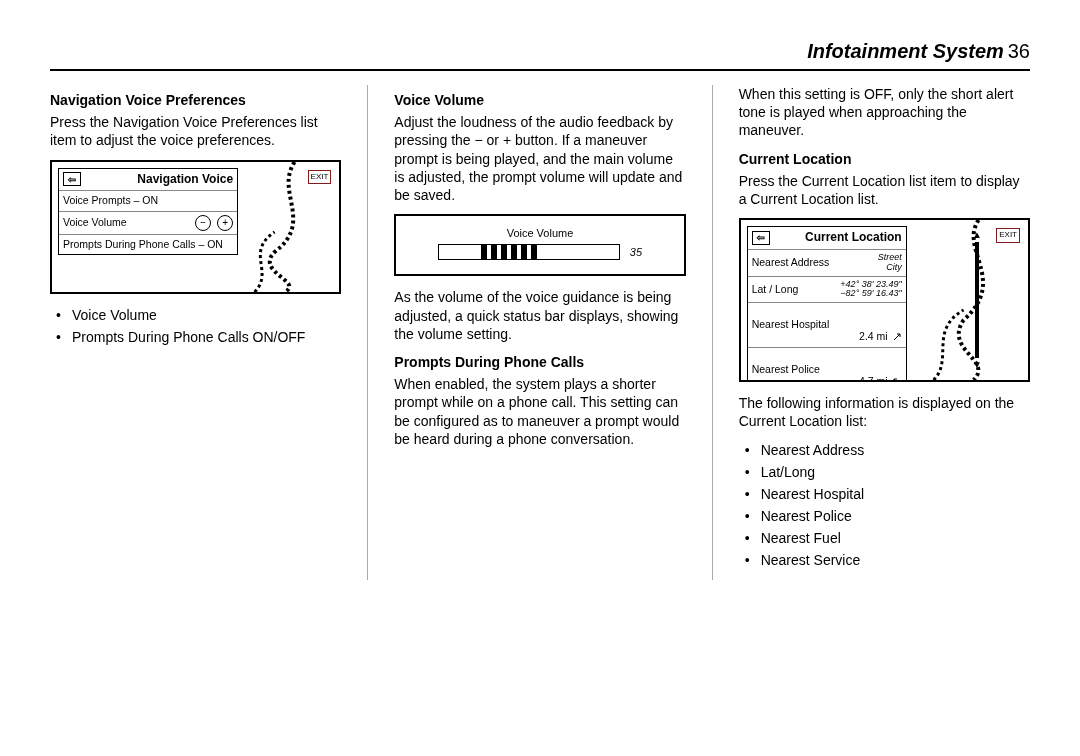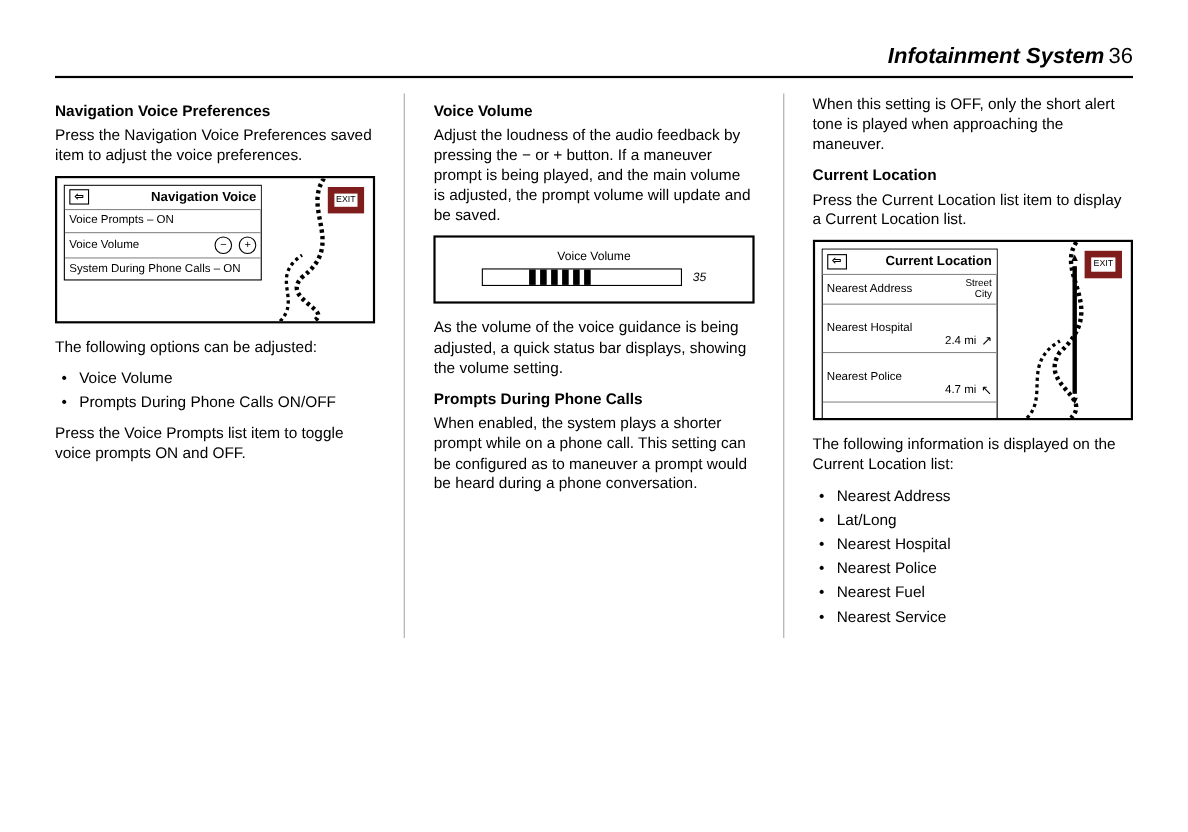--- a/index.html
+++ b/index.html
@@ -96,21 +96,21 @@
   .back-arrow {
     width: 16px; height: 12px;
     border: 1px solid #000;
     display: inline-flex;
     align-items: center; justify-content: center;
     font-size: 10px;
   }
   .exit {
     position: absolute;
     top: 8px; right: 8px;
-    border: 6px solid #7f1d1d;
+    border: 1px solid #7f1d1d;
     font-size: 8px;
     padding: 1px 2px;
     background: #fff;
   }
   .circ-btn {
     width: 14px; height: 14px;
     border: 1.5px solid #000;
     border-radius: 50%;
     display: inline-flex;
     align-items: center; justify-content: center;
@@ -143,21 +143,21 @@
     border: 1.5px solid #000;
     position: relative;
     background: #fff;
   }
   .vol-seg {
     position: absolute; top: 0; bottom: 0;
     width: 6px;
     background: #000;
   }
   
-  .panel .two-line { text-align: right; font-size: 9px; line-height: 1.1; }
+  .panel .two-line { text-align: right; font-size: 9px; line-height: 1.1; font-style: italic; }
   .panel .dist { display: flex; align-items: center; gap: 4px; margin-top: 24px; }
   .icon-mini { width: 10px; height: 10px; }
   .slider-col {
     position: absolute;
     right: 45px; top: 10px; bottom: 10px;
     width: 12px;
     display: flex; flex-direction: column; align-items: center;
     justify-content: space-between;
   }
   .slider-col .track {
@@ -174,21 +174,21 @@
 <div class="page-head">
   <span class="title">Infotainment System</span>
   <span class="num">36</span>
 </div>
 <div class="hr"></div>
 
 <div class="cols">
 
   <div class="col">
     <div class="sub">Navigation Voice Preferences</div>
-    <p>Press the Navigation Voice Preferences saved item to adjust the voice preferences.</p>
+    <p>Press the Navigation Voice Preferences list item to adjust the voice preferences.</p>
 
     <div class="fig">
       <div class="road-bg">
         <svg viewBox="0 0 100 130">
             <path d="M60 0 C40 30 80 60 40 90 C20 110 70 120 50 130" stroke="#000" stroke-width="4" stroke-dasharray="3 3" fill="none"></path>
             <path d="M20 130 C40 110 10 90 40 70" stroke="#000" stroke-width="3" stroke-dasharray="3 3" fill="none"></path>
           </svg>
       </div>
       <span class="exit">EXIT</span>
       <div class="panel">
@@ -200,31 +200,29 @@
           <span>Voice Prompts – ON</span>
         </div>
         <div class="panel-row">
           <span>Voice Volume</span>
           <span style="display:flex;gap:6px;">
             <span class="circ-btn">−</span>
             <span class="circ-btn">+</span>
           </span>
         </div>
         <div class="panel-row">
-          <span>System During Phone Calls – ON</span>
+          <span>Prompts During Phone Calls – ON</span>
         </div>
       </div>
     </div>
 
-    <p>The following options can be adjusted:</p>
     <ul class="bullets">
       <li>Voice Volume</li>
       <li>Prompts During Phone Calls ON/OFF</li>
     </ul>
-    <p>Press the Voice Prompts list item to toggle voice prompts ON and OFF.</p>
   </div>
 
   <div class="col-sep"></div>
 
   <div class="col">
     <div class="sub">Voice Volume</div>
     <p>Adjust the loudness of the audio feedback by pressing the − or + button. If a maneuver prompt is being played, and the main volume is adjusted, the prompt volume will update and be saved.</p>
 
     <div class="fig-vol">
       <div>Voice Volume</div>
@@ -272,20 +270,27 @@
           <span>Current Location</span>
         </div>
         <div class="panel-row">
           <span>Nearest Address</span>
           <span class="two-line">
             <span>Street</span><br>
             <span>City</span>
           </span>
         </div>
         <div class="panel-row">
+          <span>Lat / Long</span>
+          <span class="two-line">
+            <span>+42° 38' 23.49"</span><br>
+            <span>−82° 59' 16.43"</span>
+          </span>
+        </div>
+        <div class="panel-row">
           <span>Nearest Hospital</span>
           <span class="dist">
               <span>2.4 mi</span>
             <svg class="icon-mini" viewBox="0 0 10 10">
                 <path d="M2 8 L8 2 M8 2 L5 2 M8 2 L8 5" stroke="#000" fill="none"></path>
               </svg>
           </span>
         </div>
         <div class="panel-row">
           <span>Nearest Police</span>

